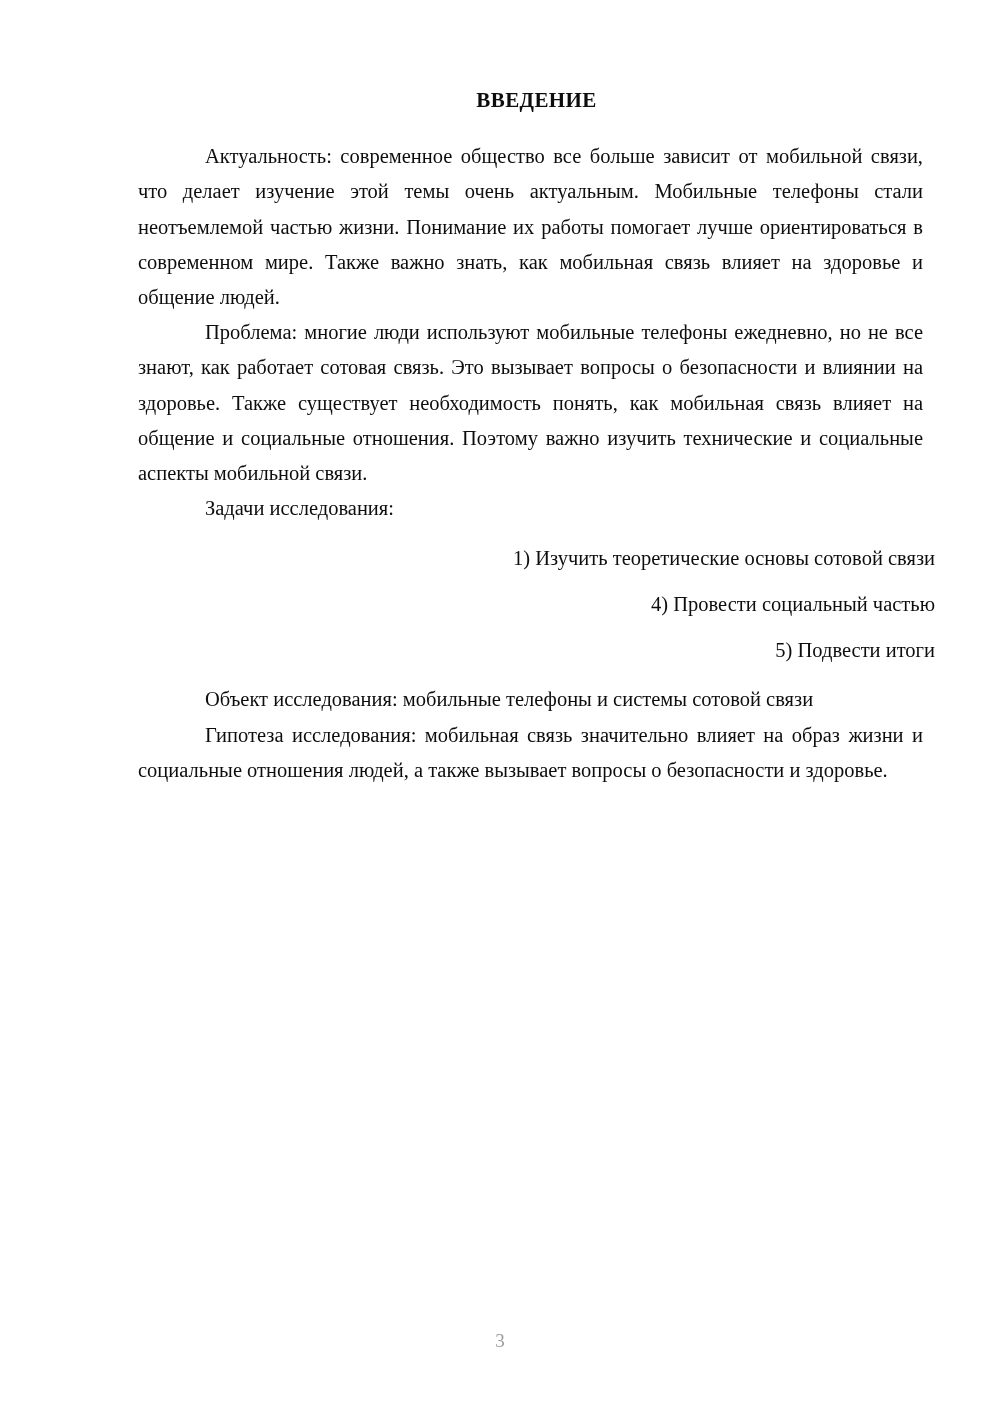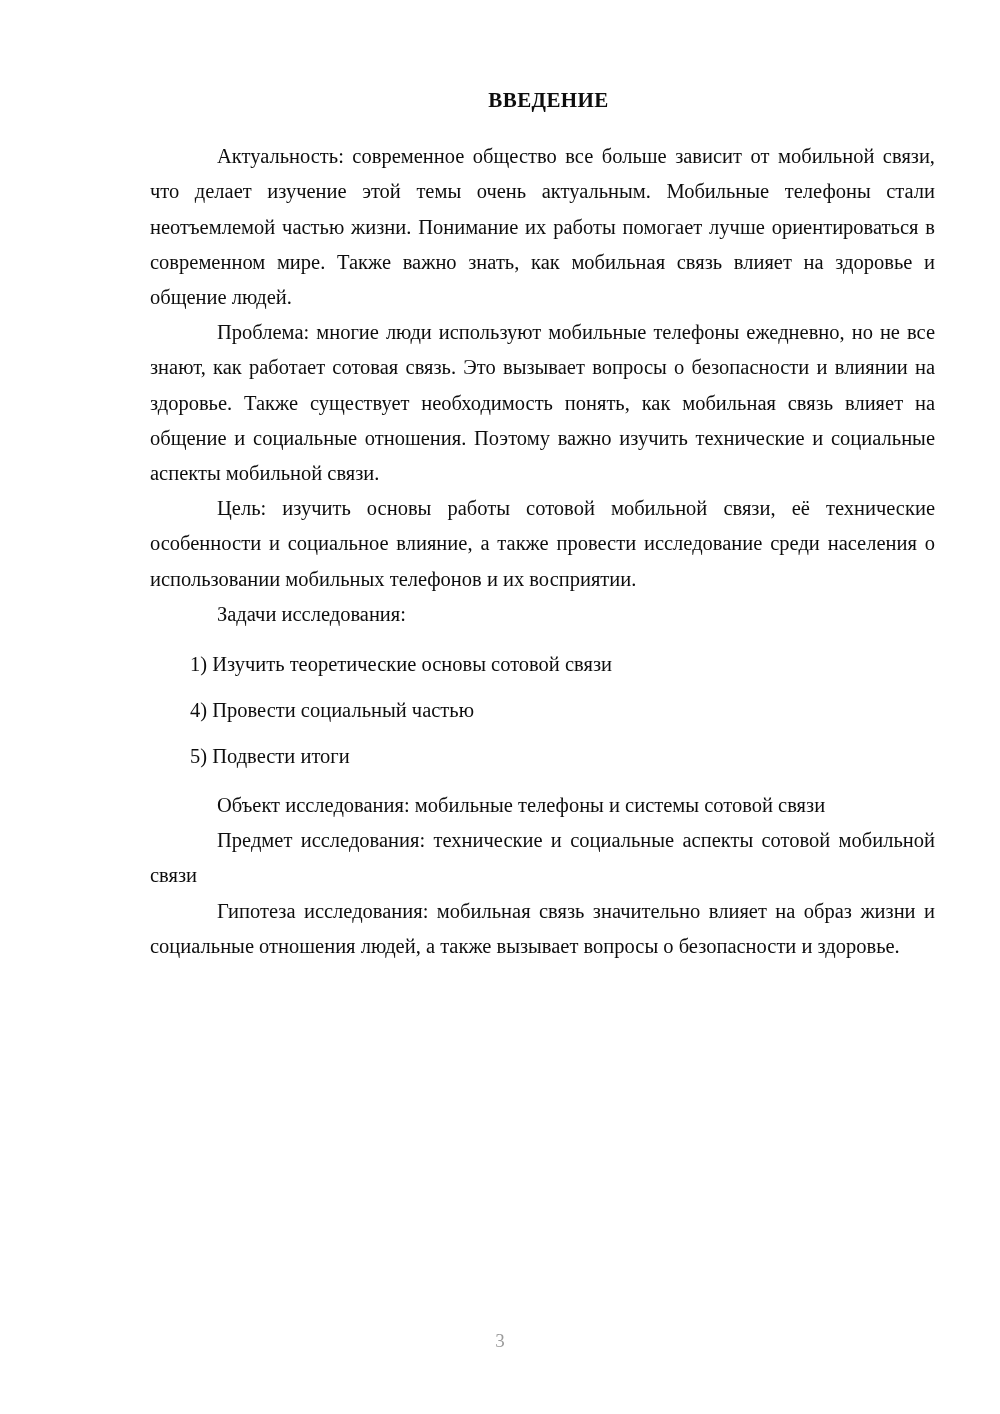--- a/index.html
+++ b/index.html
@@ -12,21 +12,21 @@
     width: 1000px;
     height: 1414px;
     background: #ffffff;
     margin: 0 auto;
     overflow: hidden;
     font-family: "Liberation Serif", "DejaVu Serif", serif;
     color: #0d0d0d;
   }
   .content {
     position: absolute;
-    left: 150px;
+    left: 138px;
     top: 88px;
     width: 797px;
   }
   .doc-title {
     font-size: 21px;
     font-weight: bold;
     text-align: center;
     letter-spacing: 0.4px;
     margin: 0 0 26px 0;
     line-height: 1.2;
@@ -42,21 +42,21 @@
     -webkit-hyphens: none;
   }
   .list {
     list-style: none;
     margin: 9px 0 9px 0;
     padding: 0;
   }
   .list li {
     font-size: 20.5px;
     line-height: 46px;
-    text-align: left;
+    text-align: right;
     padding-left: 40px;
     white-space: nowrap;
   }
   .page-number {
     position: absolute;
     left: 0;
     right: 0;
     top: 1330px;
     text-align: center;
     font-size: 19px;
@@ -70,42 +70,40 @@
 <div class="page">
 
   <div class="content">
 
     <h1 class="doc-title">ВВЕДЕНИЕ</h1>
 
     <p class="para">Актуальность: современное общество все больше зависит от мобильной связи, что делает изучение этой темы очень актуальным. Мобильные телефоны стали неотъемлемой частью жизни. Понимание их работы помогает лучше ориентироваться в современном мире. Также важно знать, как мобильная связь влияет на здоровье и общение людей.</p>
 
     <p class="para">Проблема: многие люди используют мобильные телефоны ежедневно, но не все знают, как работает сотовая связь. Это вызывает вопросы о безопасности и влиянии на здоровье. Также существует необходимость понять, как мобильная связь влияет на общение и социальные отношения. Поэтому важно изучить технические и социальные аспекты мобильной связи.</p>
 
-    <p class="para">Цель: изучить основы работы сотовой мобильной связи, её технические особенности и социальное влияние, а также провести исследование среди населения о использовании мобильных телефонов и их восприятии.</p>
 
     <p class="para">Задачи исследования:</p>
 
     <ul class="list">
       <li>
         <span>1) </span>
         <span>Изучить теоретические основы сотовой связи</span>
       </li>
       <li>
         <span>4) </span>
         <span>Провести социальный частью</span>
       </li>
       <li>
         <span>5) </span>
         <span>Подвести итоги</span>
       </li>
     </ul>
 
     <p class="para">Объект исследования: мобильные телефоны и системы сотовой связи</p>
 
-    <p class="para">Предмет исследования: технические и социальные аспекты сотовой мобильной связи</p>
 
     <p class="para">Гипотеза исследования: мобильная связь значительно влияет на образ жизни и социальные отношения людей, а также вызывает вопросы о безопасности и здоровье.</p>
 
 
   </div>
 
   <div class="page-number">3</div>
 
 </div>
 

